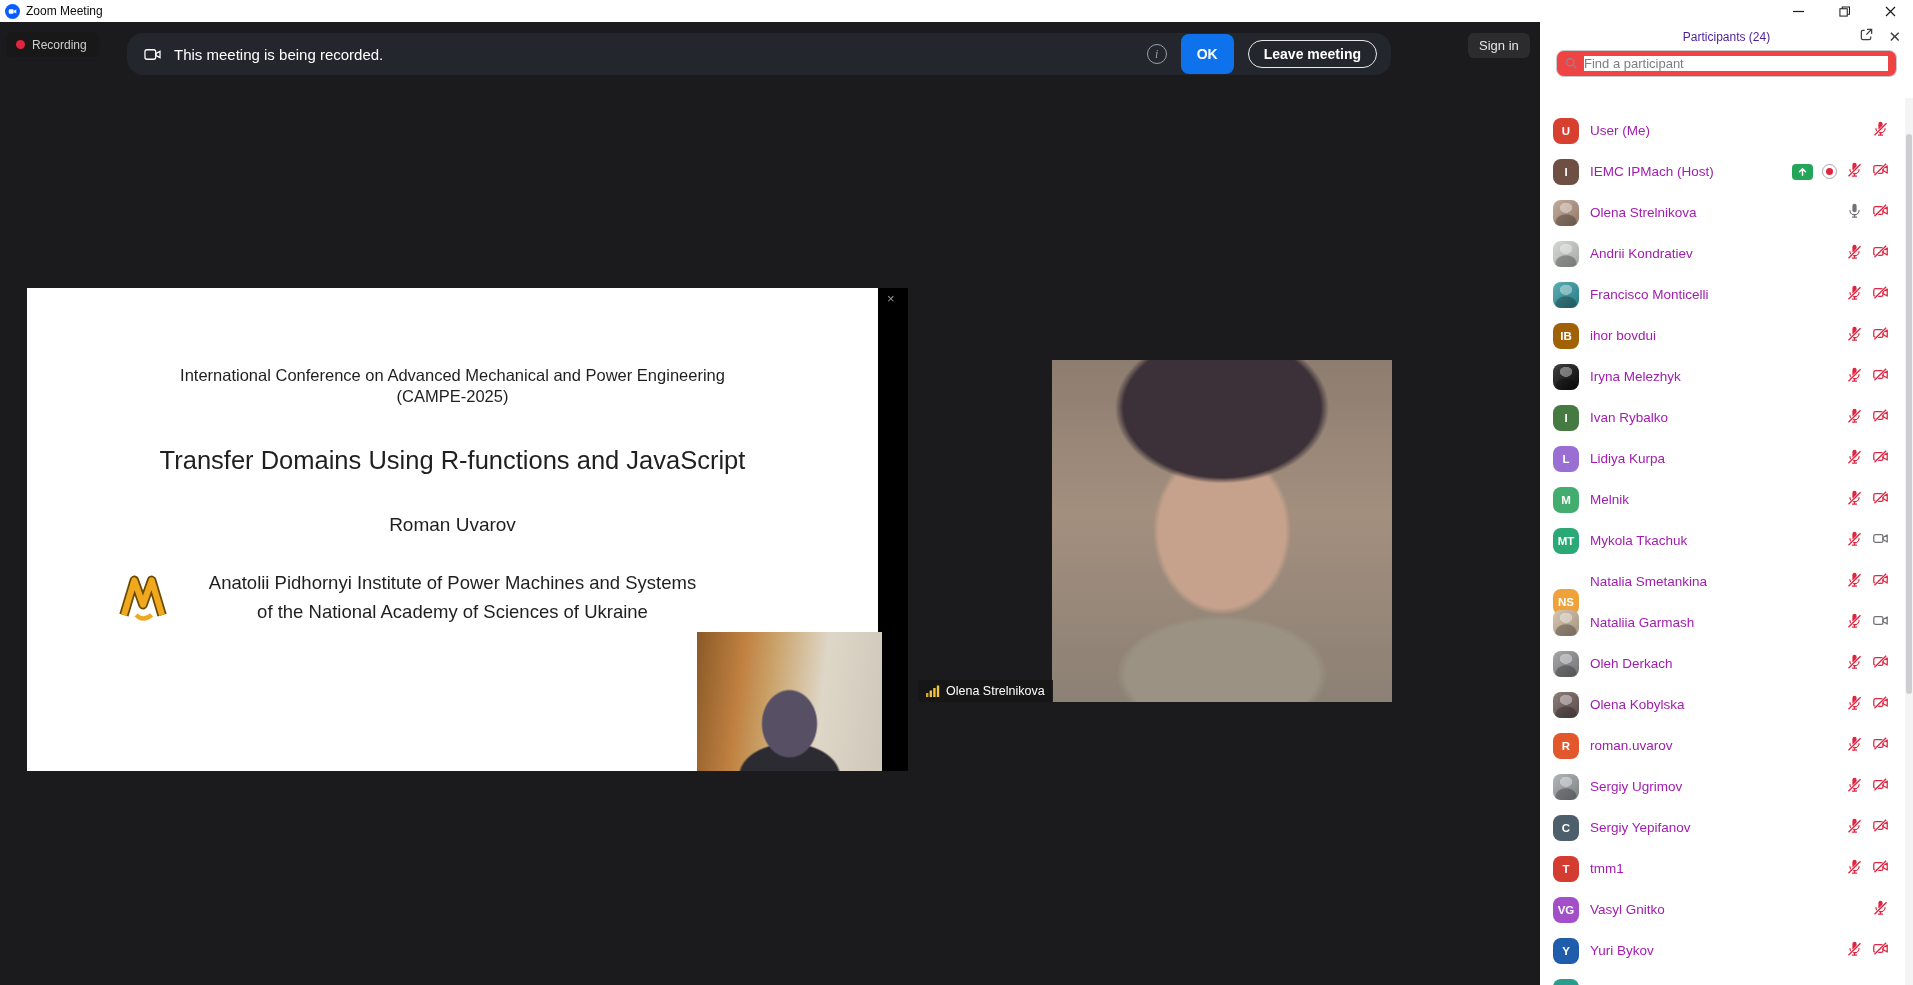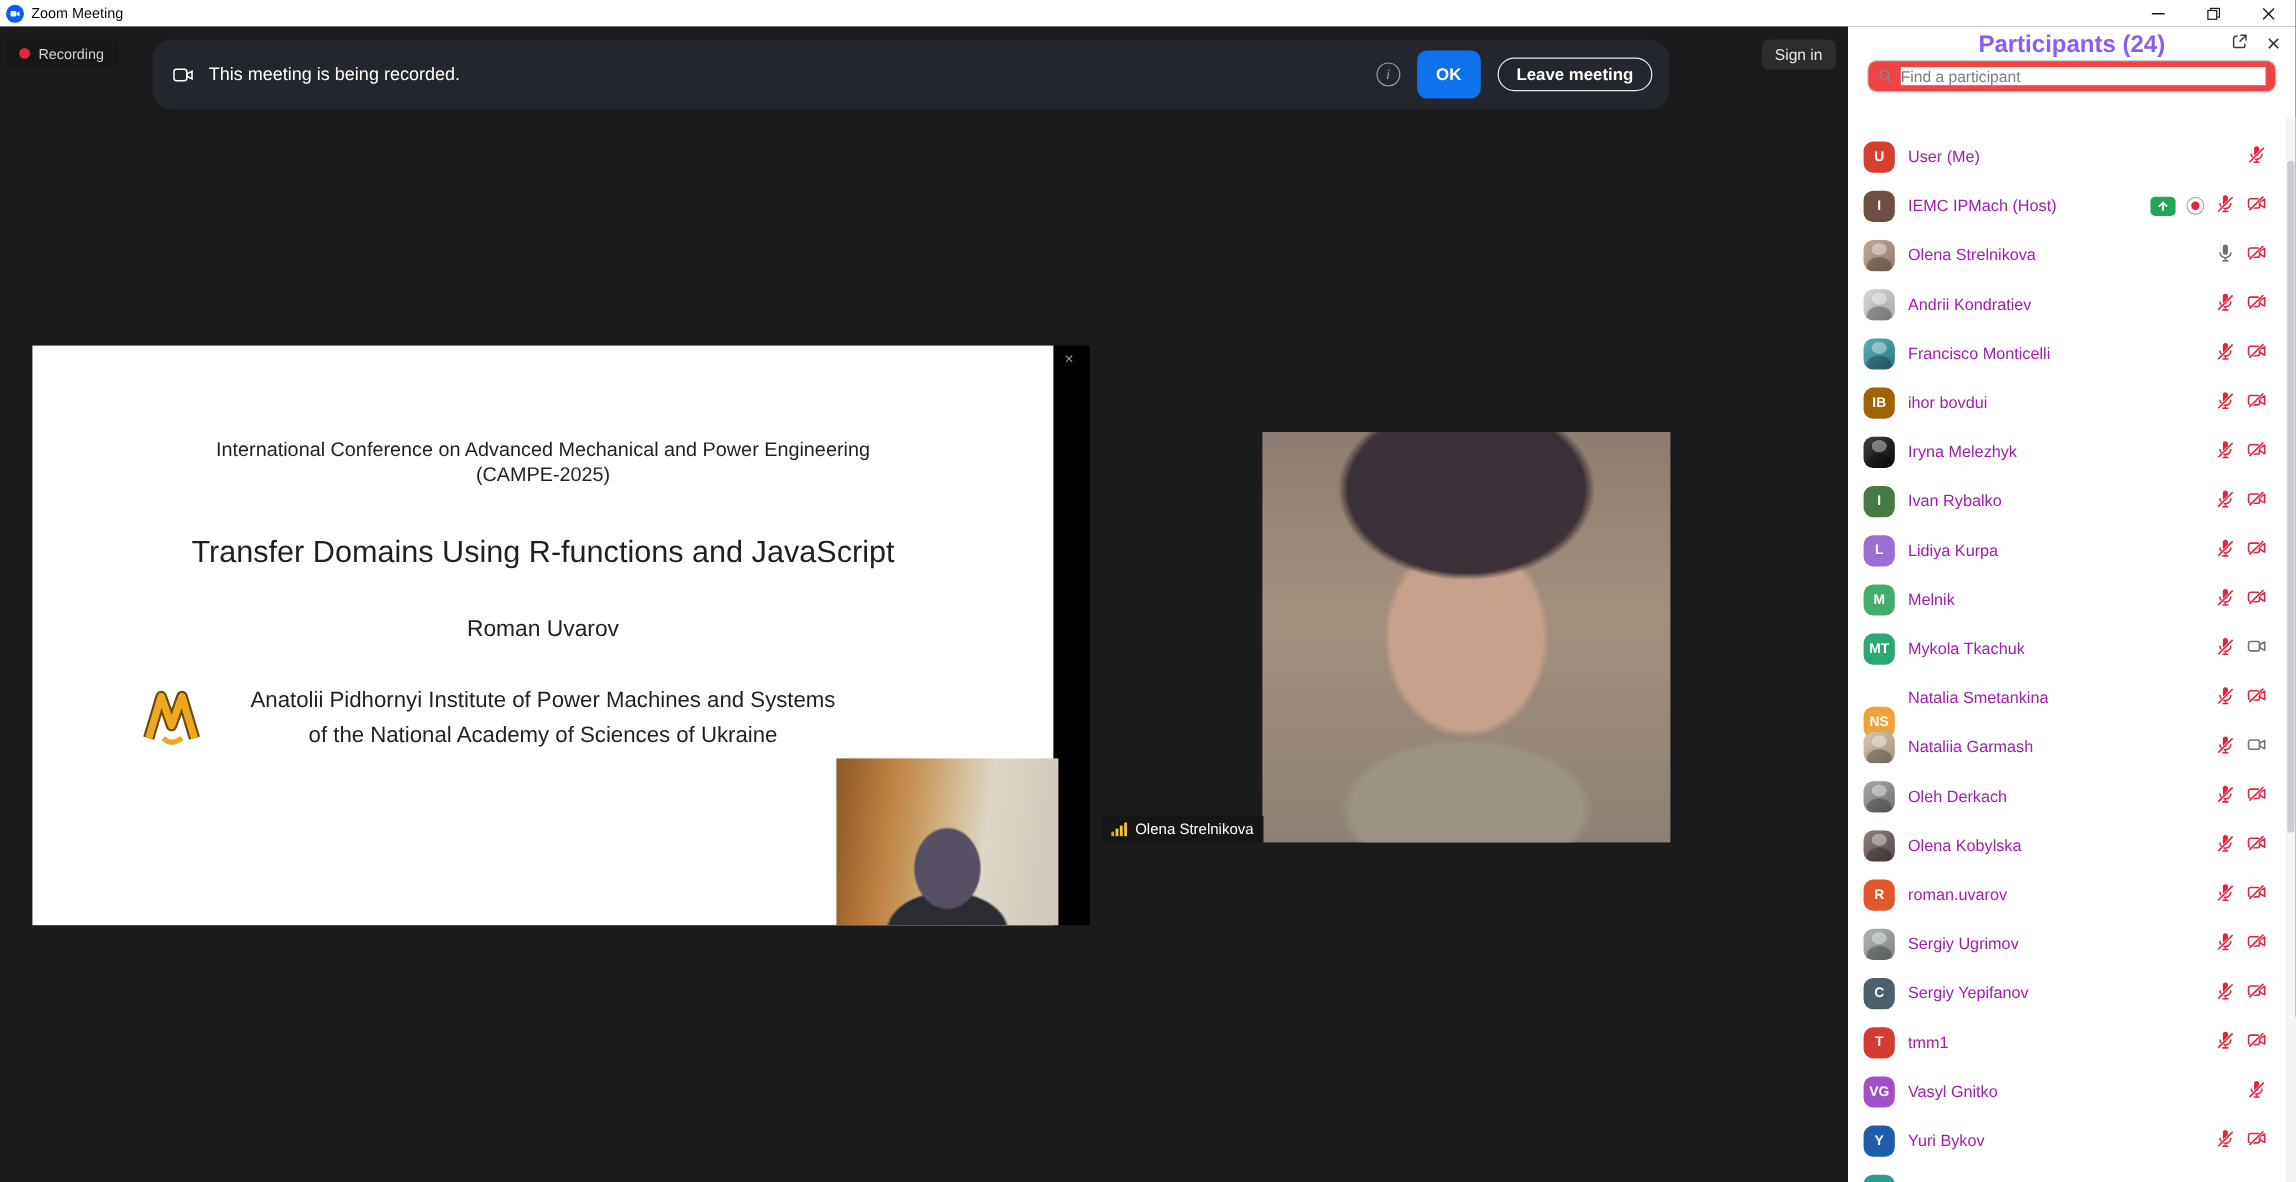--- a/index.html
+++ b/index.html
@@ -19,21 +19,21 @@
   .win-btn svg { width:11px; height:11px; }
 
   
   .main { position:absolute; top:22px; left:0; width:1540px; height:963px; background:#1b1b1d; }
 
   .recording-pill { position:absolute; left:6px; top:10px; height:25px; padding:0 12px 0 10px;
                     background:#181818; border-radius:6px; display:flex; align-items:center; gap:7px; }
   .rec-dot { width:9px; height:9px; border-radius:50%; background:#e02540; }
   .recording-pill span { font-size:12px; color:#cfcfcf; }
 
-  .notif-bar { position:absolute; left:127px; top:11px; width:1264px; height:58px;
+  .notif-bar { position:absolute; left:127px; top:11px; width:1264px; height:42px;
                background:#23262d; border-radius:16px; display:flex; align-items:center;
                padding:0 14px 0 16px; }
   .notif-cam-icon { margin-right:12px; display:flex; }
   .notif-text { font-size:15px; color:#ffffff; }
   .notif-right { margin-left:auto; display:flex; align-items:center; gap:14px; }
   .info-icon { width:20px; height:20px; border-radius:50%; border:1.5px solid #9aa0a6;
                color:#9aa0a6; font-size:12px; display:flex; align-items:center; justify-content:center;
                font-family:"Liberation Serif", serif; font-style:italic; }
   .ok-btn { background:#0e72ed; color:#fff; font-weight:700; font-size:14px;
             border:none; border-radius:8px; padding:12px 16px; cursor:pointer; }
@@ -71,21 +71,21 @@
                      linear-gradient(180deg, #8d7d70 0%, #a38f7e 45%, #968779 75%, #8b8174 100%); }
   .name-tag { position:absolute; left:918px; top:658px; height:22px; background:rgba(22,22,22,.9);
               display:flex; align-items:center; gap:6px; padding:0 8px; }
   .name-tag span { color:#fff; font-size:12.5px; white-space:nowrap; }
 
   
   .panel { position:absolute; top:22px; left:1540px; width:373px; height:963px; background:#ffffff;
            overflow:hidden; }
   .panel-header { position:absolute; top:0; left:0; right:0; height:30px; display:flex;
                   align-items:center; justify-content:center; }
-  .panel-title { font-size:20px; font-weight:700; color:#8b5cf6; }
+  .panel-title { font-size:12px; font-weight:400; color:#4c1d95; }
   .panel-header-icons { position:absolute; right:12px; top:5px; display:flex; gap:14px; align-items:center; }
   .panel-header-icons svg { width:15px; height:15px; }
   .panel-close { font-size:15px; color:#3c3c43; line-height:15px; }
 
   .search-box { position:absolute; left:16px; right:16px; top:28px; height:27px;
                 border:1px solid #c9c9ce; border-radius:8px; display:flex; align-items:center;
                 padding:0 8px; gap:6px; background:#ef4444; }
   .search-box input { border:none; outline:none; flex:1; font-size:13px; color:#333;
                       font-family:"Liberation Sans", sans-serif; }
   .search-box input::placeholder { color:#7d7d85; }

